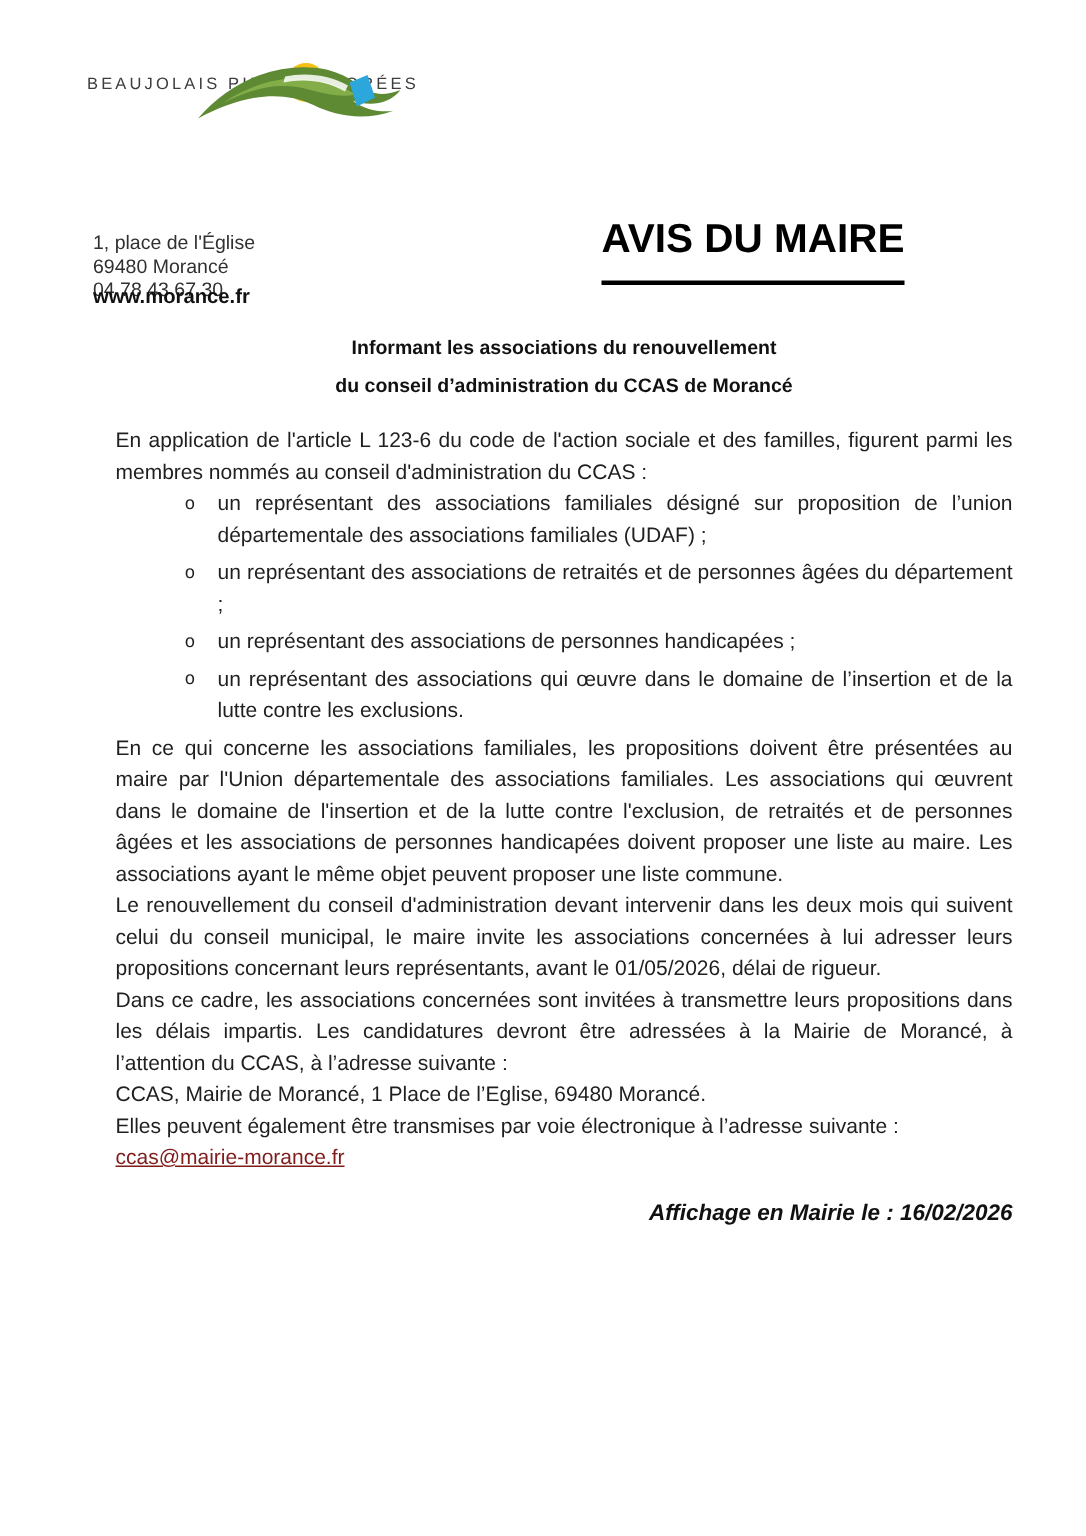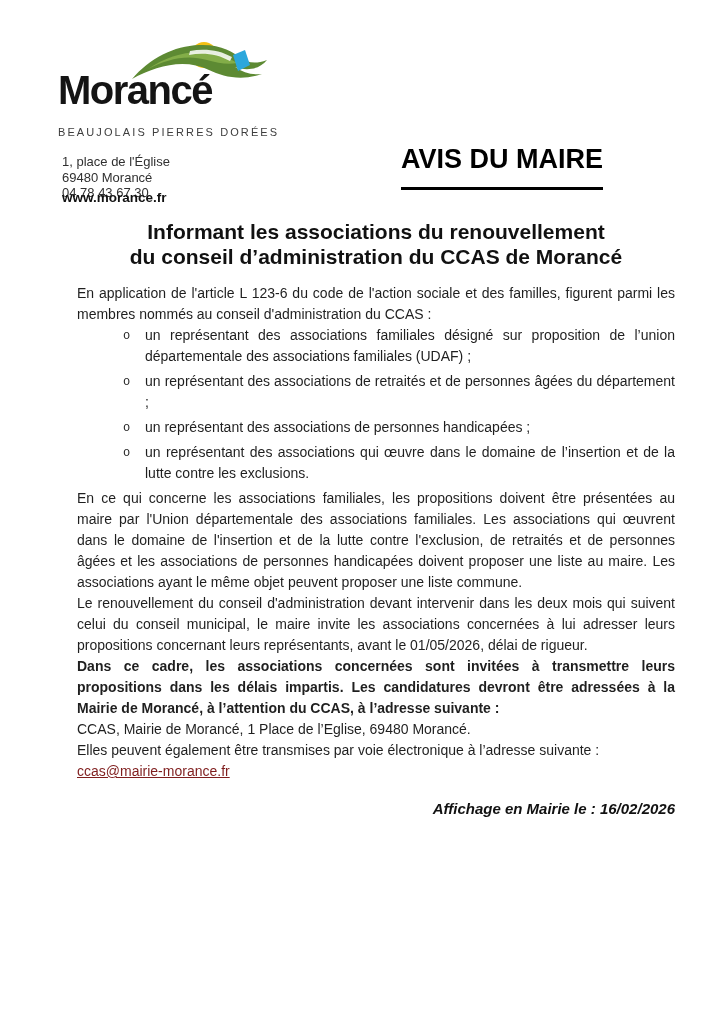--- a/index.html
+++ b/index.html
@@ -24,35 +24,35 @@
 
   
   .title-wrap { position:absolute; left:327px; top:144px; width:350px; text-align:center; }
   .title-inner {
     display:inline-block; font-size:27px; font-weight:bold; color:#000;
     border-bottom:3px solid #000; padding-bottom:12px;
   }
 
   .subtitle {
     position:absolute; left:77px; top:219px; width:598px; text-align:center;
-    font-size:21px; font-weight:bold; line-height:25px; color:#111;
+    font-size:13px; font-weight:bold; line-height:25px; color:#111;
   }
 
   
   .content { position:absolute; left:77px; top:283px; width:598px; font-size:14px; line-height:21px; }
   .content p { margin:0; text-align:justify; }
   .bullets { margin:0; padding:0; list-style:none; }
   .bullets li { position:relative; padding-left:68px; margin-bottom:4px; text-align:justify; }
   .bullets .marker {
     position:absolute; left:46px; top:1px; font-family:"Liberation Mono", monospace;
     font-size:12px; color:#1f1f1f;
   }
   .mt14 { margin-top:14px; }
   .mt16 { margin-top:16px; }
-  .mt20 { margin-top:20px;font-weight:bold; }
+  .mt20 { margin-top:20px; }
   .mt24 { margin-top:24px; }
   .addr-line { text-align:left; }
   .email-line { margin-top:0; }
   .email-line a { color:#7f1d1d; }
   .footer-note {
     margin-top:16px; text-align:right; font-weight:bold; font-style:italic;
     font-size:15px; color:#111;
   }
 </style>
 </head>
@@ -61,21 +61,20 @@
 <div class="page">
 
   <div class="logo-block">
     <svg class="logo-art" width="135" height="44" viewBox="0 0 135 44" aria-hidden="true">
       <circle cx="72" cy="17" r="13" fill="#f3c013"></circle>
       <path fill="#5d8a33" d="M0 41 C18 20 42 8 67 7 C89 6 101 14 109 20 C115 24 122 27 135 22 C127 32 114 33 103 29 C111 35 120 37 130 36 C110 43 91 39 77 32 C52 20 24 28 0 41 Z"></path>
       <path fill="#83ad48" d="M16 31 C35 18 57 12 76 15 C90 17 99 21 105 25 C96 27 86 25 75 22 C55 16 35 21 16 31 Z"></path>
       <path fill="#2ba7dc" d="M101 17 L113 12 L118 27 L106 33 Z"></path>
       <path fill="#ffffff" d="M58 13 C72 10 88 12 100 19 L98 23 C86 16 71 14 57 17 Z" opacity="0.85"></path>
     </svg>
-    <div class="logo-word">Morancé</div>
     <div class="logo-tagline">BEAUJOLAIS PIERRES DORÉES</div>
   </div>
 
   <div class="contact">
     <div>1, place de l'Église</div>
     <div>69480 Morancé</div>
     <div>04 78 43 67 30</div>
   </div>
   <div class="website">www.morance.fr</div>
 

